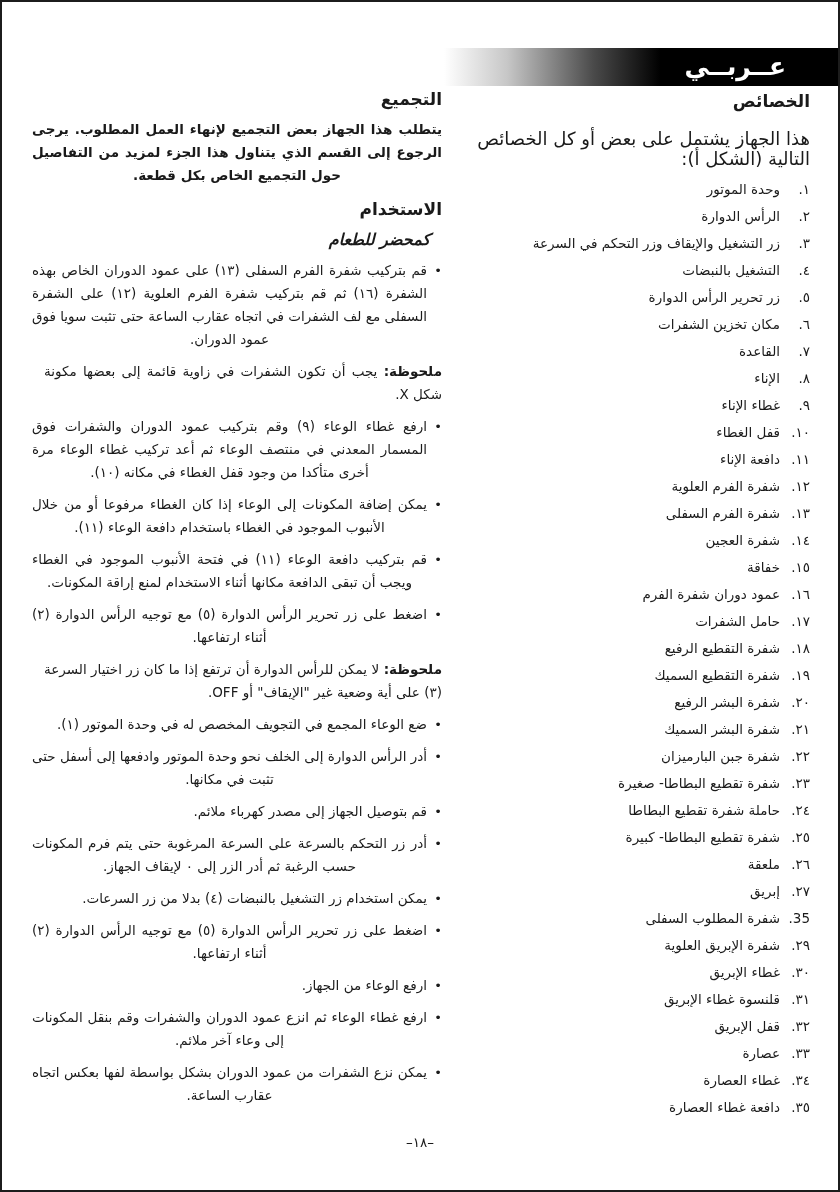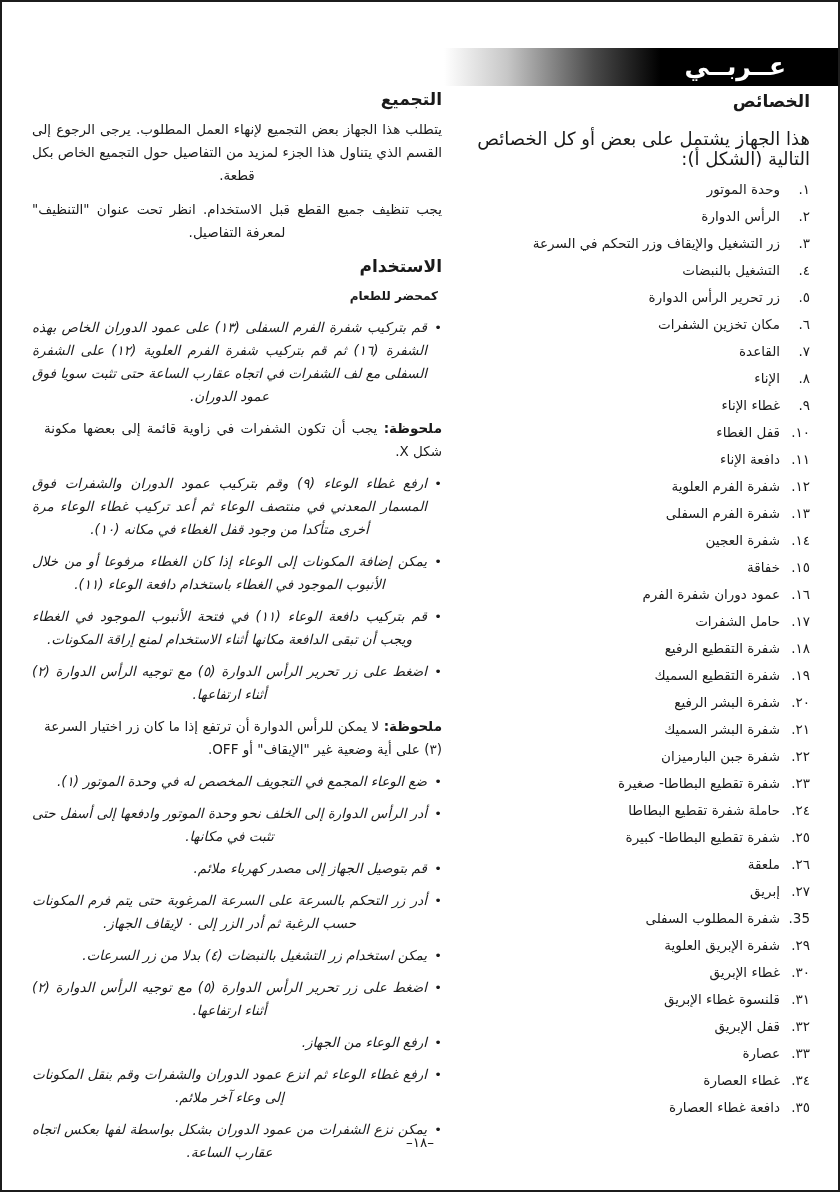--- a/index.html
+++ b/index.html
@@ -84,46 +84,47 @@
     font-size: 13.5px;
     line-height: 23px;
   }
   .col-left h2 {
     font-size: 17px;
     font-weight: bold;
     margin: 0 0 7px 0;
     line-height: 23px;
   }
   .col-left h3 {
-    font-size: 12px;
-    font-weight: bold;
-    margin: 2px 4px 8px 0;
+    font-size: 16px;
+    font-weight: bold;
+    margin: 2px 12px 8px 0;
     line-height: 23px;
+    font-style: italic;
   }
   .para {
     margin: 0 0 11px 0;
     text-align: justify;
     text-align-last: center;
+    font-weight: bold;
   }
   .bullet {
     display: flex;
     margin: 0 0 9px 0;
   }
   .marker {
     flex: 0 0 15px;
     width: 15px;
     line-height: 23px;
     font-size: 13px;
   }
   .btext {
     margin: 0;
     flex: 1;
     text-align: justify;
     text-align-last: center;
-    font-style: italic;
   }
   .btext.short { text-align-last: right; }
   .note {
     margin: 0 0 9px 12px;
     text-align: justify;
     text-align-last: right;
   }
   .note b { font-weight: bold; }
 
   
@@ -289,21 +290,20 @@
           <span class="feat-num">٣٥.</span>
           <span class="feat-label">دافعة غطاء العصارة</span>
         </li>
       </ol>
   </div>
 
   <div class="col-left">
     <h2>التجميع</h2>
     <div id="assembly-paras">
         <p class="para">يتطلب هذا الجهاز بعض التجميع لإنهاء العمل المطلوب. يرجى الرجوع إلى القسم الذي يتناول هذا الجزء لمزيد من التفاصيل حول التجميع الخاص بكل قطعة.</p>
-        <p class="para">يجب تنظيف جميع القطع قبل الاستخدام. انظر تحت عنوان "التنظيف" لمعرفة التفاصيل.</p>
       </div>
 
     <h2>الاستخدام</h2>
     <h3>كمحضر للطعام</h3>
     <div id="usage-blocks">
         <div class="bullet">
           <span class="marker">•</span>
           <p class="btext">قم بتركيب شفرة الفرم السفلى (١٣) على عمود الدوران الخاص بهذه الشفرة (١٦) ثم قم بتركيب شفرة الفرم العلوية (١٢) على الشفرة السفلى مع لف الشفرات في اتجاه عقارب الساعة حتى تثبت سويا فوق عمود الدوران.</p>
         </div>
         <p class="note"><b>ملحوظة:</b> يجب أن تكون الشفرات في زاوية قائمة إلى بعضها مكونة شكل X.</p>

